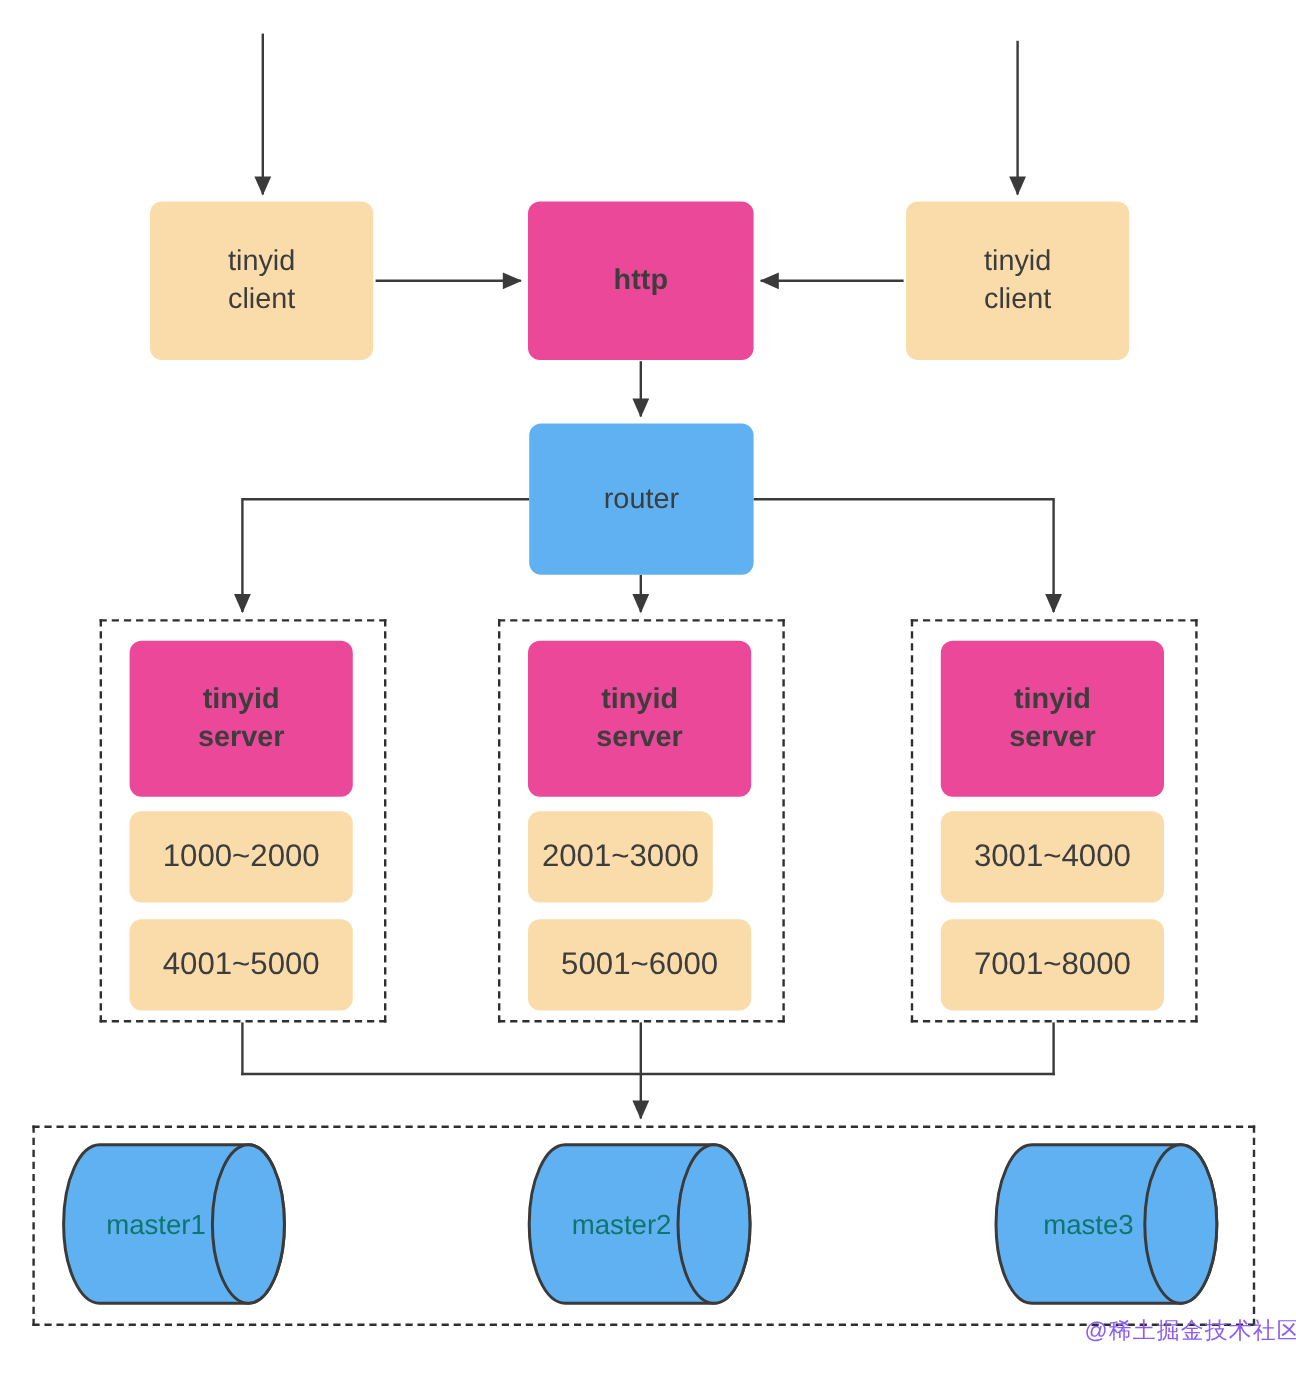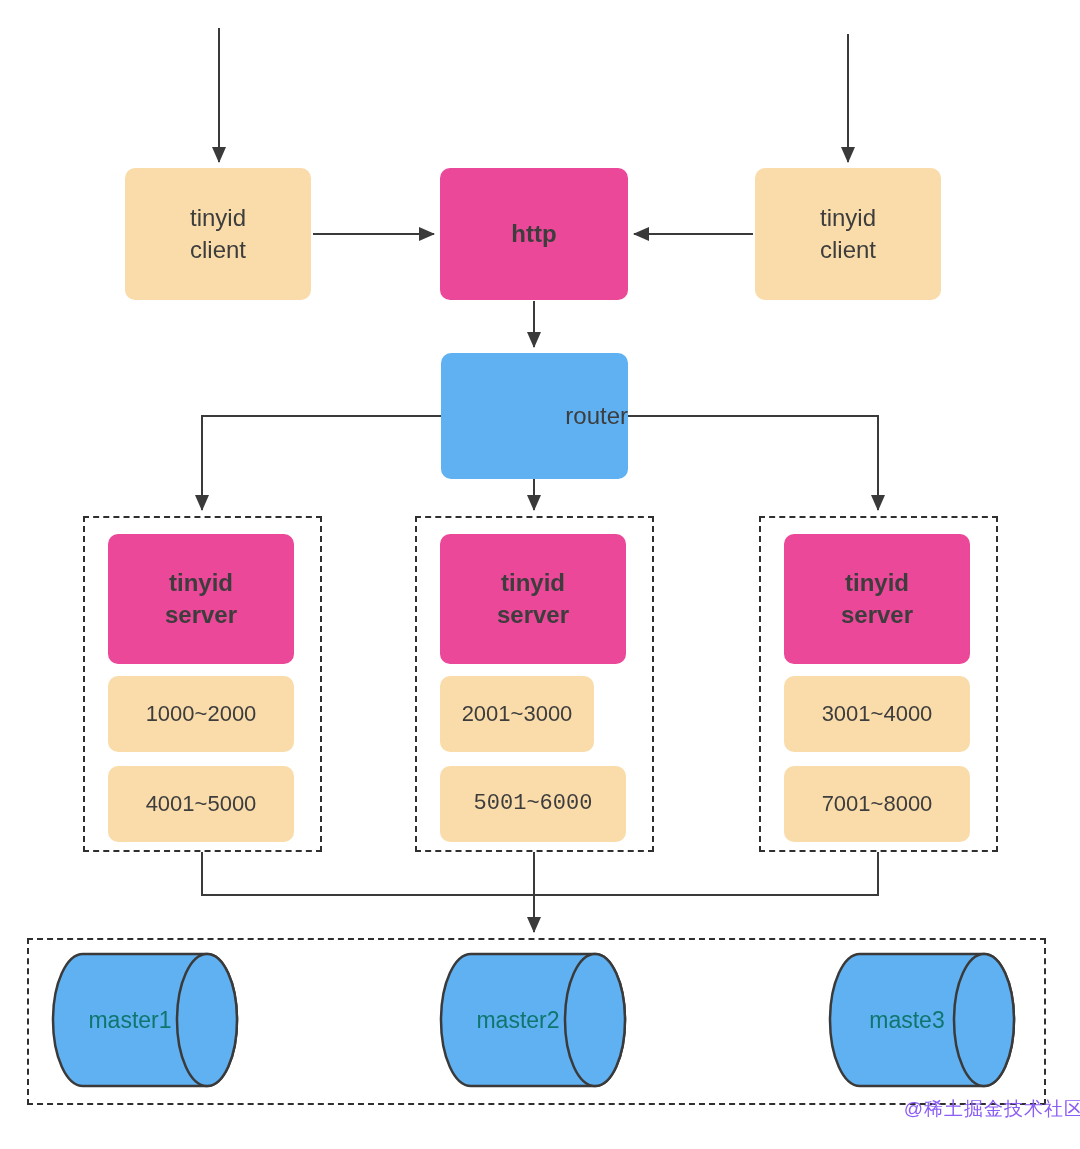--- a/index.html
+++ b/index.html
@@ -14,21 +14,21 @@
     border-radius:10px;text-align:center;white-space:pre-line;
     font-size:24px;line-height:1.35;color:#3d3d3d;
   }
   .orange{background:#FADCAB;}
   .lightblue{background:#ec4899;font-weight:bold;}
   .blue{background:#5FB1F2;}
   .group{
     position:absolute;border:2px dashed #2f2f2f;box-sizing:border-box;
     background:transparent;
   }
-  .range{font-size:22px;}
+  .range{font-size:26px;}
   .cyl{position:absolute;width:190px;height:140px;}
   .cyl svg{position:absolute;left:0;top:0;}
   .cyl-label{
     position:absolute;left:0;top:0;width:158px;height:140px;
     display:flex;align-items:center;justify-content:center;
     font-size:23px;color:#0f766e;
   }
   .watermark{
     position:absolute;right:32px;top:1096px;font-size:19px;
     color:#8b5cf6;letter-spacing:1px;
@@ -68,21 +68,21 @@
 
   <div class="box lightblue" style="left:440px;top:168px;width:188px;height:132px;">
     <span>http</span>
   </div>
 
   <div class="box orange" style="left:755px;top:168px;width:186px;height:132px;">
     <span>tinyid
 client</span>
   </div>
 
-  <div class="box blue" style="left:441px;top:353px;width:187px;height:126px;justify-content:flex-end;">
+  <div class="box blue" style="left:441px;top:353px;width:187px;height:126px;">
     <span>router</span>
   </div>
 
   <div class="group" style="left:83px;top:516px;width:239px;height:336px;">
     <div class="box lightblue" style="left:23px;top:16px;width:186px;height:130px;">
       <span>tinyid
 server</span>
     </div>
     <div class="box orange range" style="left:23px;top:158px;width:186px;height:76px;">
       <span>1000~2000</span>
@@ -93,21 +93,21 @@
   </div>
 
   <div class="group" style="left:415px;top:516px;width:239px;height:336px;">
     <div class="box lightblue" style="left:23px;top:16px;width:186px;height:130px;">
       <span>tinyid
 server</span>
     </div>
     <div class="box orange range" style="left:23px;top:158px;width:154px;height:76px;">
       <span>2001~3000</span>
     </div>
-    <div class="box orange range" style="left:23px;top:248px;width:186px;height:76px;font-family:Liberation Mono, monospace;">
+    <div class="box orange range" style="left:23px;top:248px;width:186px;height:76px;">
       <span>5001~6000</span>
     </div>
   </div>
 
   <div class="group" style="left:759px;top:516px;width:239px;height:336px;">
     <div class="box lightblue" style="left:23px;top:16px;width:186px;height:130px;">
       <span>tinyid
 server</span>
     </div>
     <div class="box orange range" style="left:23px;top:158px;width:186px;height:76px;">

